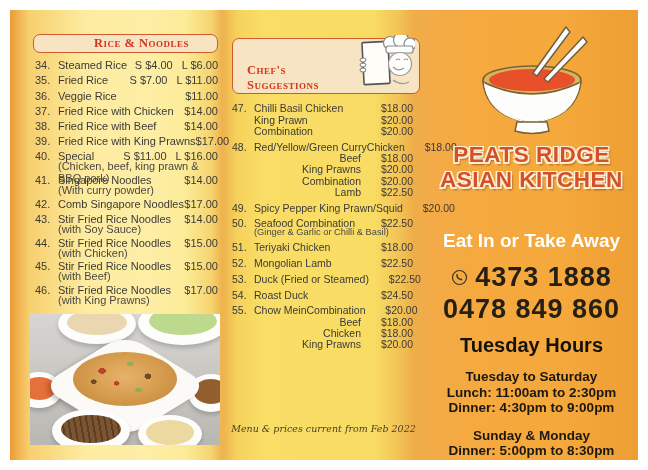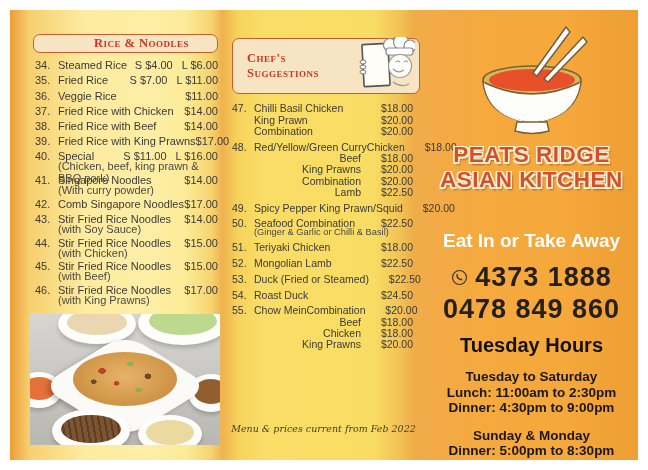--- a/index.html
+++ b/index.html
@@ -9,21 +9,21 @@
   }
   .panel{position:absolute;top:0;height:450px;}
   .panel-left{left:0;width:212px;}
   .panel-mid{left:212px;width:203px;}
   .panel-right{left:415px;width:213px;display:flex;flex-direction:column;align-items:center;}
 
   
   .secbox{background:#f6e4c2;border:1.5px solid #cf5a2a;border-radius:7px;color:#d2341f;
     font-family:"Liberation Serif",serif;font-weight:bold;font-variant:small-caps;letter-spacing:.5px;padding-left:32px;}
   .rice-head{margin:24px 4px 0 23px;height:17px;line-height:17px;text-align:center;font-size:12.5px;}
-  .chef-box{margin:28px 5px 0 10px;height:56px;display:flex;align-items:center;justify-content:space-between;padding:0 4px 0 14px;box-sizing:border-box;}
+  .chef-box{margin:28px 5px 0 10px;height:56px;display:flex;align-items:flex-end;justify-content:space-between;padding:0 4px 0 14px;box-sizing:border-box;}
   .chef-box .txt{font-size:12.5px;}
 
   
   .mlist{margin:3px 4px 0 25px;color:#3b3a38;}
   .row{display:flex;align-items:flex-end;white-space:nowrap;}
   .panel-left .row{height:15.2px;font-size:11px;}
   .num{flex:none;width:23px;}
   .pr{margin-left:auto;}
   .ps{margin-right:9px;}
   .note{font-size:11px;color:#4a4845;padding-left:23px;height:10.5px;margin-top:-2px;}

